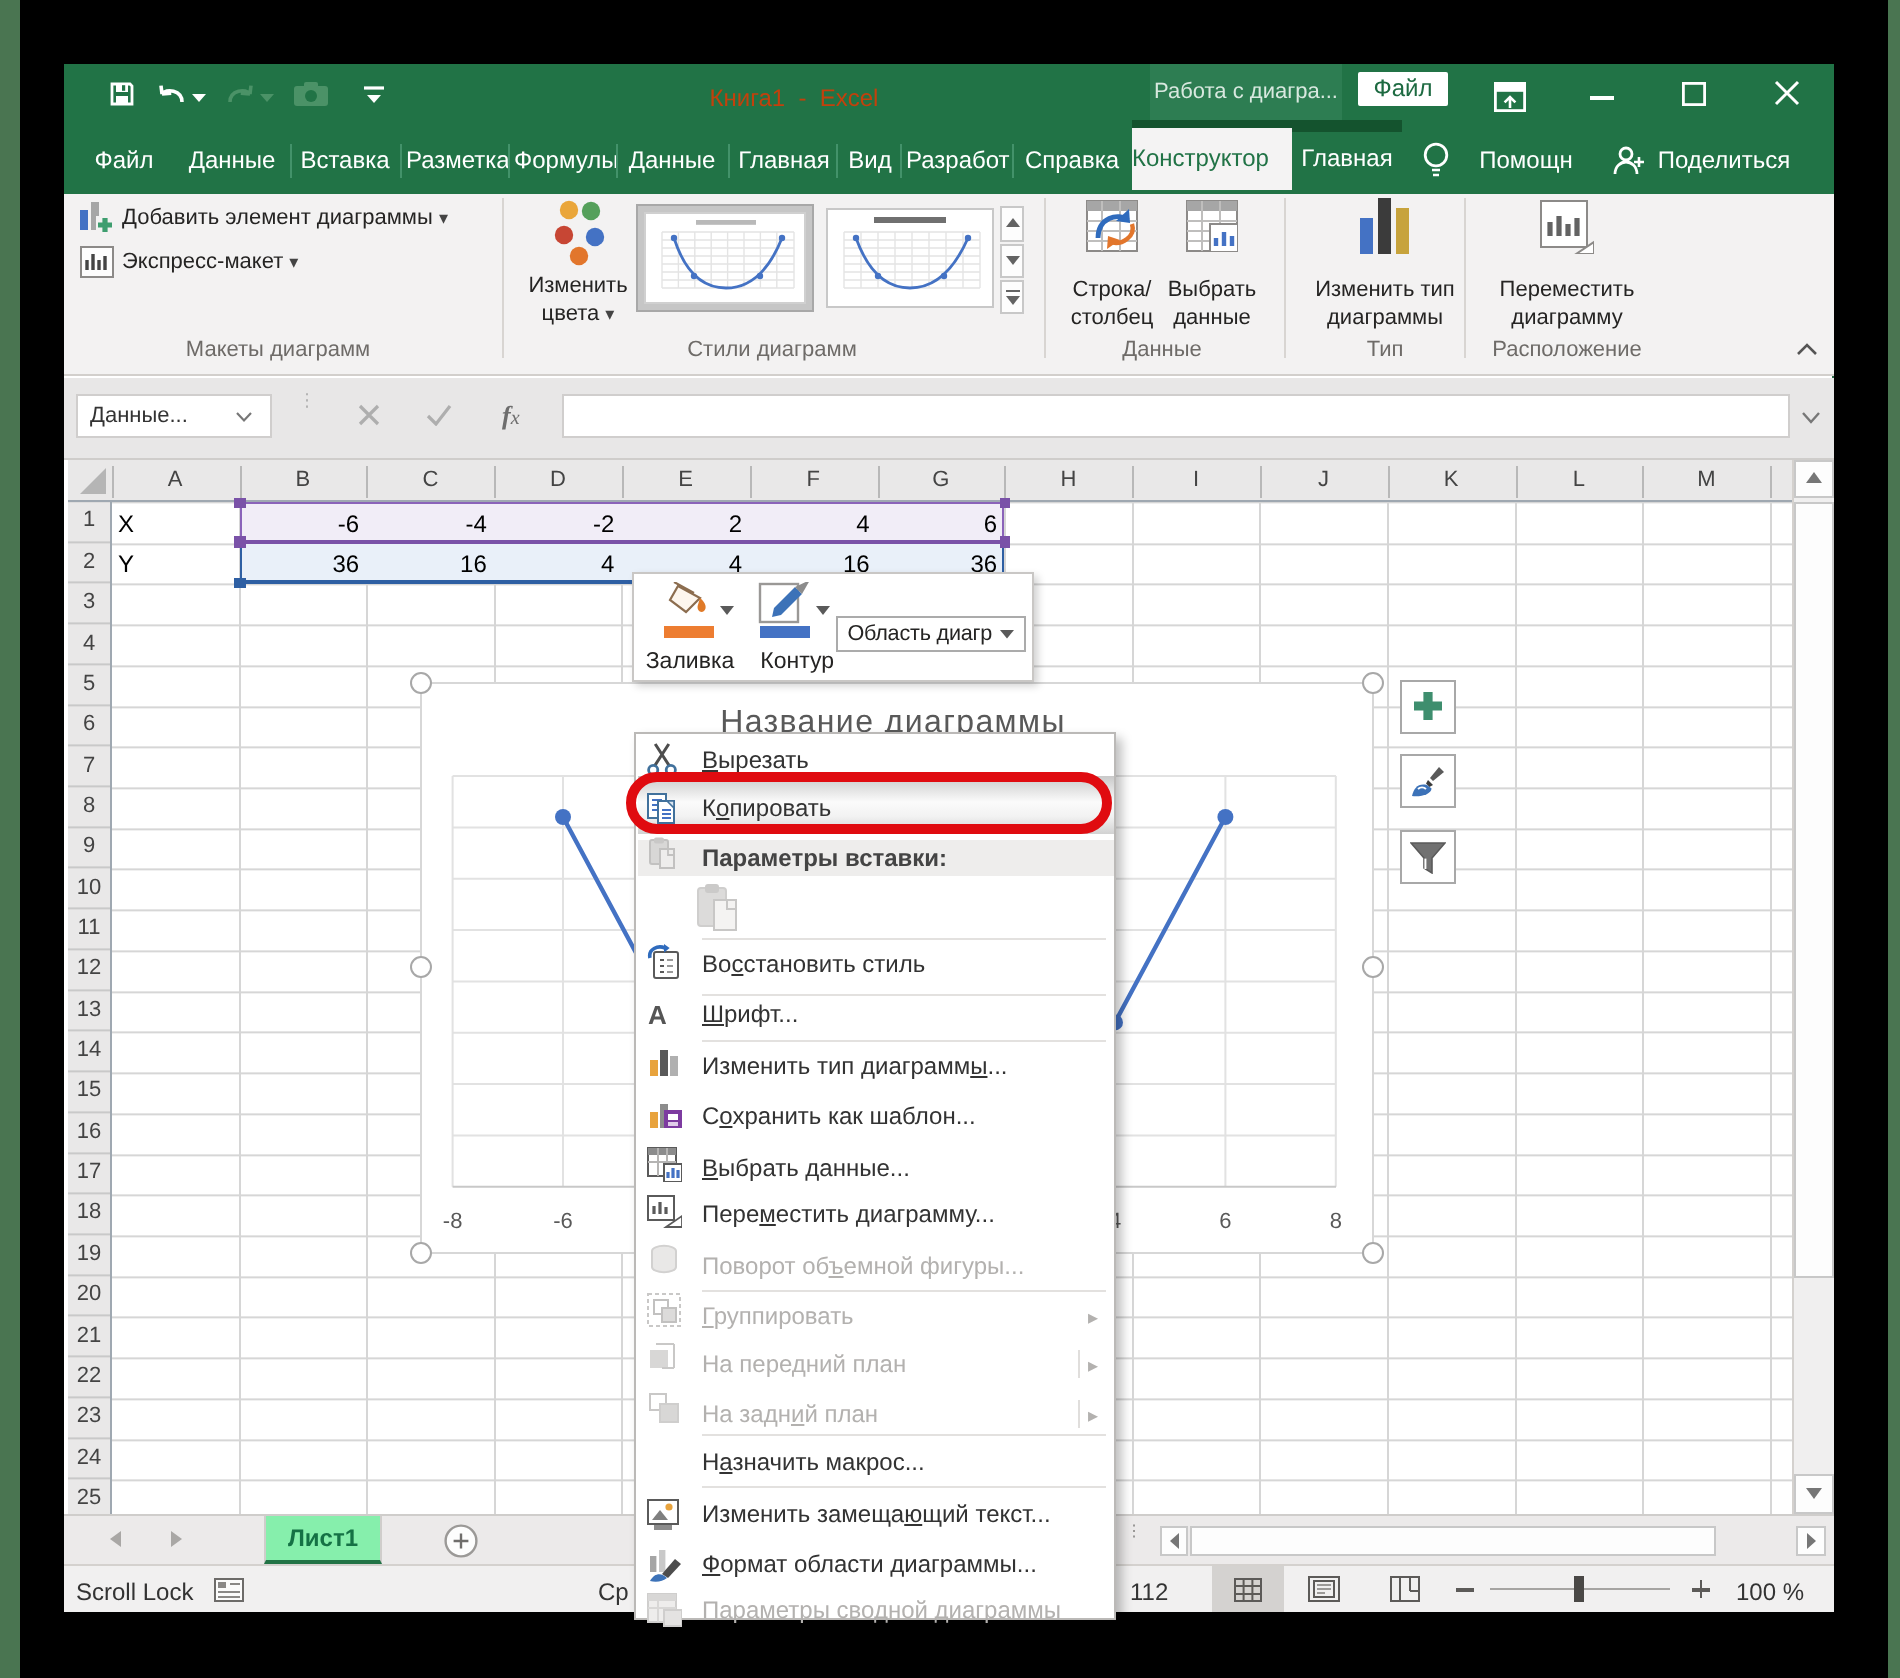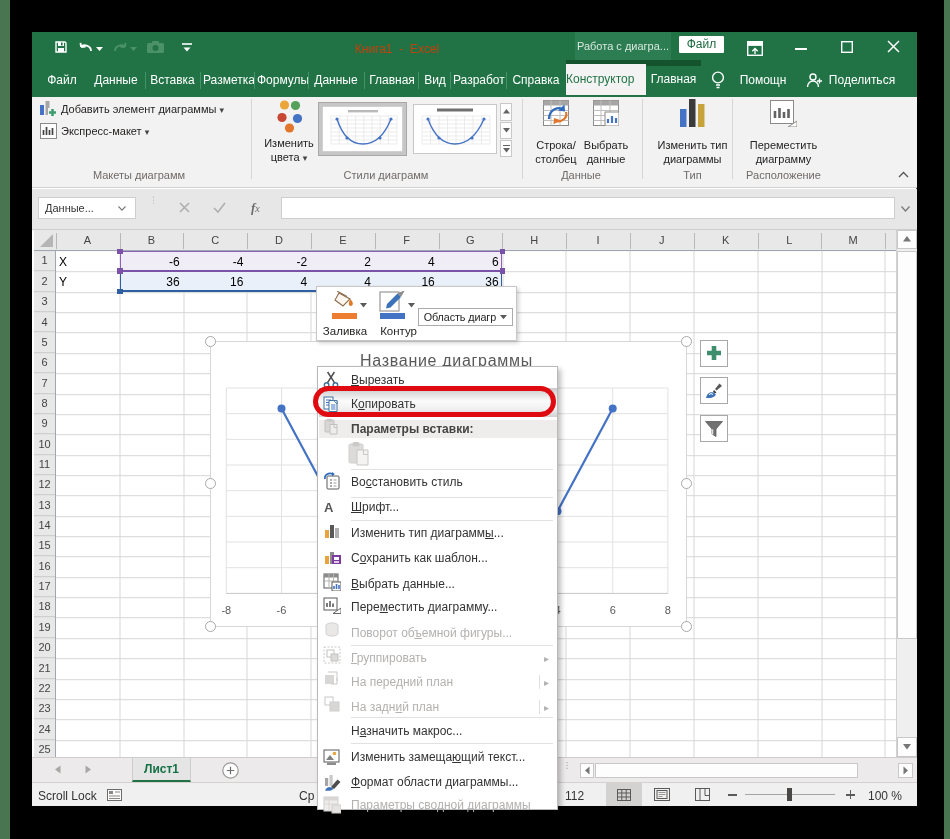--- a/index.html
+++ b/index.html
@@ -34,21 +34,21 @@
 #grid{left:34px;top:230px;width:862px;height:530px;background:#fff;overflow:hidden}
 #colhdr{left:34px;top:230px;width:862px;height:21px;background:#e9e8e8;border-bottom:1px solid #9fa8b1}
 .ch{position:absolute;top:230px;height:21px;font-size:11px;color:#444;text-align:center;line-height:21px}
 .chsep{position:absolute;top:233px;width:1px;height:16px;background:#b8b8b8}
 .rh{position:absolute;left:34px;width:21px;font-size:11px;color:#444;text-align:center}
 .cell{position:absolute;font-size:12px;color:#000;white-space:nowrap}
 
 #vscroll{left:896px;top:230px;width:21px;height:527px;background:#f0efef;border-left:1px solid #d4d1ce}
 
 #sheetrow{left:32px;top:757px;width:885px;height:25px;background:#eceaea;border-top:1px solid #cfcdcb}
-#sheettab{left:132px;top:758px;width:59px;height:24px;background:#e5e5e5;border-bottom:2px solid #217346;border-left:1px solid #cfcdcb;border-right:1px solid #cfcdcb;color:#157145;font-weight:bold;font-size:12px;text-align:center;line-height:22px}
+#sheettab{left:132px;top:758px;width:59px;height:24px;background:#86efac;border-bottom:2px solid #217346;border-left:1px solid #cfcdcb;border-right:1px solid #cfcdcb;color:#157145;font-weight:bold;font-size:12px;text-align:center;line-height:22px}
 
 #statusbar{left:32px;top:782px;width:885px;height:24px;background:#f1f0f0;border-top:1px solid #d4d1ce;font-size:12px;color:#333}
 
 #chart{left:210px;top:341px;width:477px;height:286px;background:#fff;border:1px solid #d7d7d7}
 .handle{position:absolute;width:11px;height:11px;border-radius:50%;background:#fff;border:1.5px solid #a8a8a8;z-index:3}
 .cbtn{position:absolute;left:700px;width:28px;height:27px;background:#fff;border:1px solid #a8a8a8;z-index:3}
 
 #minitb{left:316px;top:286px;width:201px;height:55px;background:#fff;border:1px solid #c9c7c5;box-shadow:2px 2px 4px rgba(0,0,0,.18);z-index:6}
 
 #menu{left:317px;top:366px;width:241px;height:444px;background:#fff;border:1px solid #bbb9b7;box-shadow:3px 3px 5px rgba(0,0,0,.25);z-index:8}

